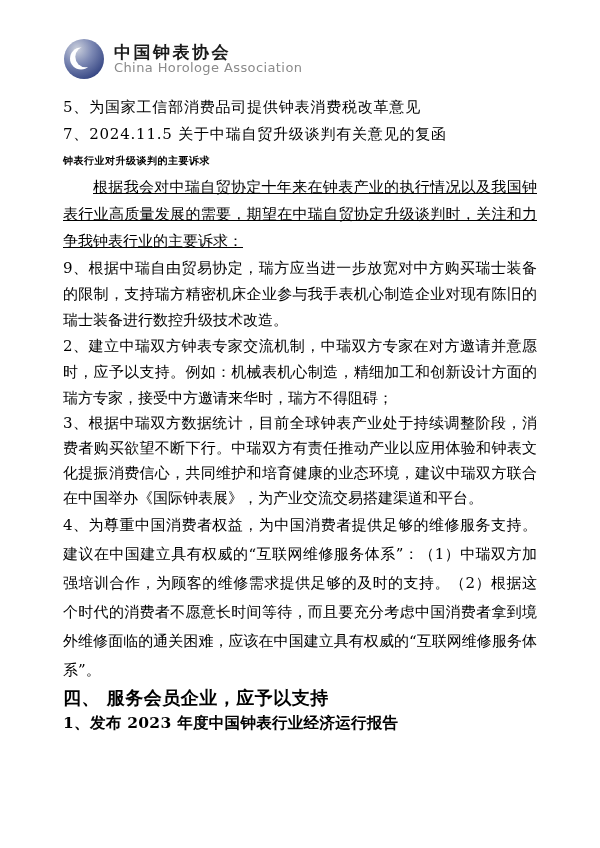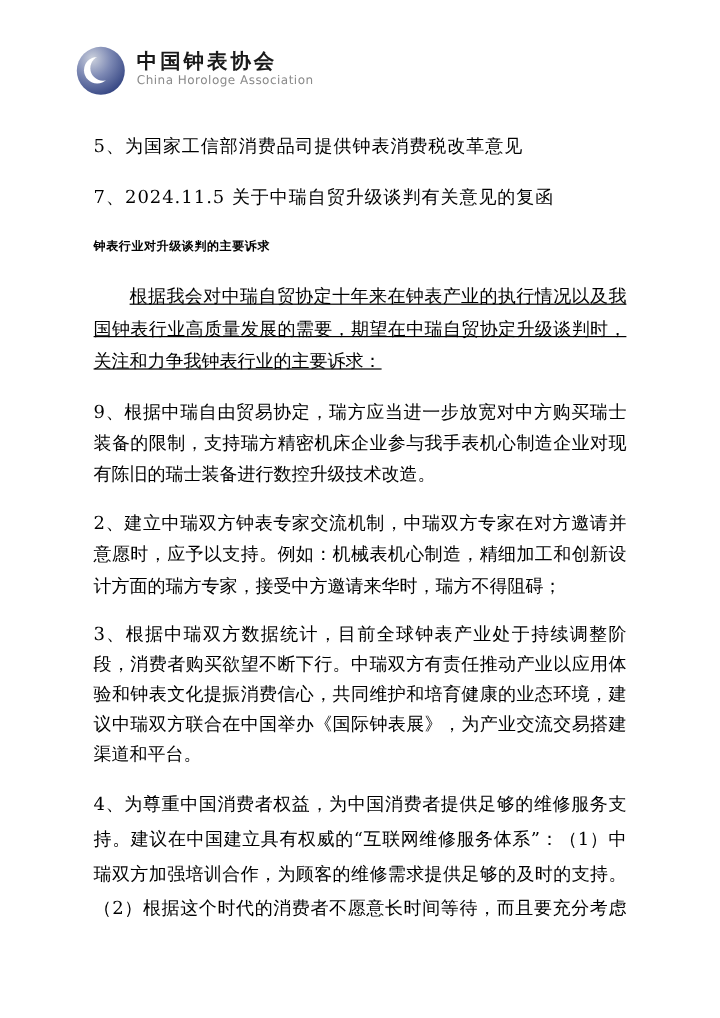--- a/index.html
+++ b/index.html
@@ -36,36 +36,36 @@
   }
   .logo-cn {
     font-size: 17px;
     font-weight: bold;
     letter-spacing: 2.5px;
     line-height: 20px;
     color: #1a1a1a;
     white-space: nowrap;
   }
   .logo-en {
-    font-size: 10px;
+    font-size: 13px;
     letter-spacing: 0.4px;
     color: #8a8a8a;
     line-height: 11px;
     white-space: nowrap;
   }
   
   .content {
     position: absolute;
     top: 94px;
     left: 63px;
     right: 63px;
     font-size: 15px;
   }
   .content p, .content h2, .content h3, .content h4 {
-    margin: 15px;
+    margin: 0;
     padding: 0;
   }
   .achievement {
     line-height: 27px;
     letter-spacing: 0.8px;
     padding-left: 2px;
     white-space: nowrap;
   }
   .claims-heading {
     font-size: 10px;
@@ -147,16 +147,17 @@
     <h2 class="claims-heading">钟表行业对升级谈判的主要诉求</h2>
 
     <p class="intro">根据我会对中瑞自贸协定十年来在钟表产业的执行情况以及我国钟表行业高质量发展的需要，期望在中瑞自贸协定升级谈判时，关注和力争我钟表行业的主要诉求：</p>
 
     <p class="demand">9、根据中瑞自由贸易协定，瑞方应当进一步放宽对中方购买瑞士装备的限制，支持瑞方精密机床企业参与我手表机心制造企业对现有陈旧的瑞士装备进行数控升级技术改造。</p>
     <p class="demand">2、建立中瑞双方钟表专家交流机制，中瑞双方专家在对方邀请并意愿时，应予以支持。例如：机械表机心制造，精细加工和创新设计方面的瑞方专家，接受中方邀请来华时，瑞方不得阻碍；</p>
     <p class="demand demand-3">3、根据中瑞双方数据统计，目前全球钟表产业处于持续调整阶段，消费者购买欲望不断下行。中瑞双方有责任推动产业以应用体验和钟表文化提振消费信心，共同维护和培育健康的业态环境，建议中瑞双方联合在中国举办《国际钟表展》，为产业交流交易搭建渠道和平台。</p>
     <p class="demand demand-4">4、为尊重中国消费者权益，为中国消费者提供足够的维修服务支持。建议在中国建立具有权威的“互联网维修服务体系”：（1）中瑞双方加强培训合作，为顾客的维修需求提供足够的及时的支持。（2）根据这个时代的消费者不愿意长时间等待，而且要充分考虑中国消费者拿到境外维修面临的通关困难，应该在中国建立具有权威的“互联网维修服务体系”。</p>
 
     <h3 class="section-four-heading">四、 服务会员企业，应予以支持</h3>
+    <h4 class="section-four-sub">1、发布 2023 年度中国钟表行业经济运行报告</h4>
   </div>
 
 
 </div>
 
 </body></html>

